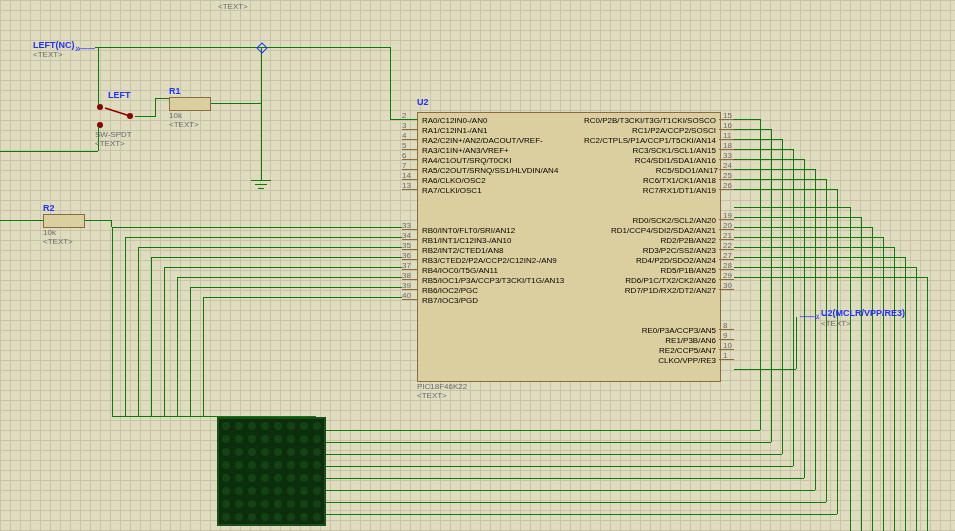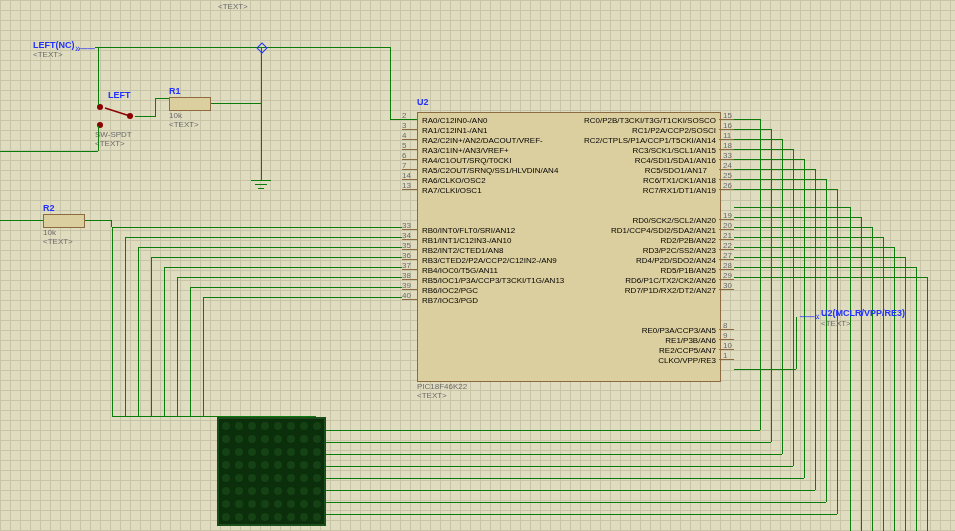--- a/index.html
+++ b/index.html
@@ -179,21 +179,21 @@
     <div class="pin-num" style="left: 723px; top: 131px;">11</div>
     <div class="pin-label" style="right: 239px; top: 136px; text-align: right;">RC2/CTPLS/P1A/CCP1/T5CKI/AN14</div>
     <div class="wire wire-h" style="left: 719px; top: 149px; width: 15px; background: rgb(139, 107, 63);"></div>
     <div class="pin-num" style="left: 723px; top: 141px;">18</div>
     <div class="pin-label" style="right: 239px; top: 146px; text-align: right;">RC3/SCK1/SCL1/AN15</div>
     <div class="wire wire-h" style="left: 719px; top: 159px; width: 15px; background: rgb(139, 107, 63);"></div>
     <div class="pin-num" style="left: 723px; top: 151px;">33</div>
     <div class="pin-label" style="right: 239px; top: 156px; text-align: right;">RC4/SDI1/SDA1/AN16</div>
     <div class="wire wire-h" style="left: 719px; top: 169px; width: 15px; background: rgb(139, 107, 63);"></div>
     <div class="pin-num" style="left: 723px; top: 161px;">24</div>
-    <div class="pin-label" style="right: 248px; top: 166px; text-align: left;">RC5/SDO1/AN17</div>
+    <div class="pin-label" style="right: 237px; top: 166px; text-align: left;">RC5/SDO1/AN17</div>
     <div class="wire wire-h" style="left: 719px; top: 179px; width: 15px; background: rgb(139, 107, 63);"></div>
     <div class="pin-num" style="left: 723px; top: 171px;">25</div>
     <div class="pin-label" style="right: 239px; top: 176px; text-align: right;">RC6/TX1/CK1/AN18</div>
     <div class="wire wire-h" style="left: 719px; top: 189px; width: 15px; background: rgb(139, 107, 63);"></div>
     <div class="pin-num" style="left: 723px; top: 181px;">26</div>
     <div class="pin-label" style="right: 239px; top: 186px; text-align: right;">RC7/RX1/DT1/AN19</div>
     <div class="wire wire-h" style="left: 719px; top: 219px; width: 15px; background: rgb(139, 107, 63);"></div>
     <div class="pin-num" style="left: 723px; top: 211px;">19</div>
     <div class="pin-label" style="right: 239px; top: 216px; ">RD0/SCK2/SCL2/AN20</div>
     <div class="wire wire-h" style="left: 719px; top: 229px; width: 15px; background: rgb(139, 107, 63);"></div>

